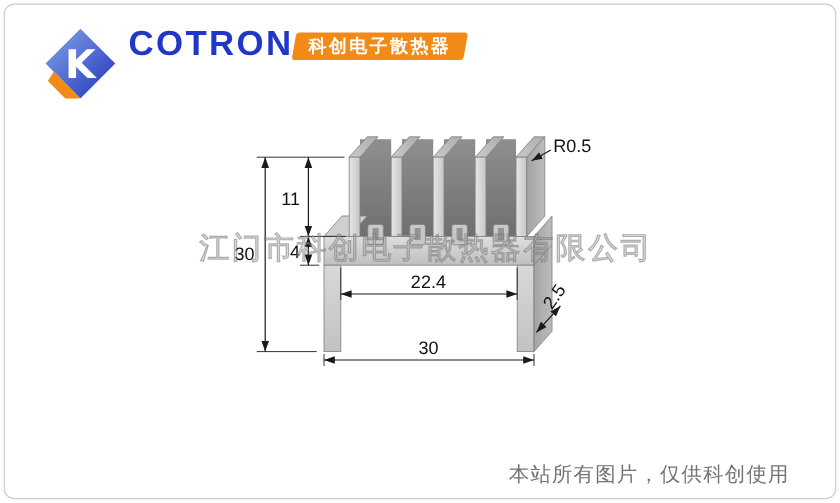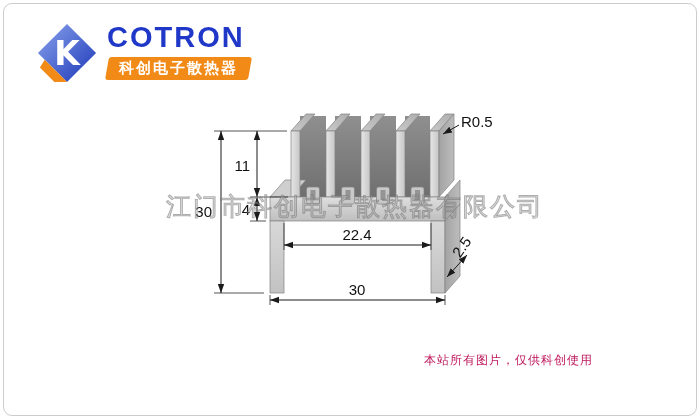--- a/index.html
+++ b/index.html
@@ -2,33 +2,33 @@
 <html><head>
 <meta charset="utf-8">
 <style>
   html,body{margin:0;padding:0;background:#ffffff;}
   .canvas{
     position:relative;width:700px;height:419px;background:#ffffff;
     overflow:hidden;font-family:"Liberation Sans",sans-serif;
   }
   .frame{position:absolute;inset:3px;border:1px solid #cccccc;border-radius:9px;pointer-events:none;}
   .logo{position:absolute;left:36px;top:22px;display:flex;align-items:flex-start;gap:9px;}
-  .logo-text{display:flex;flex-direction:column;}
+  .logo-text{display:flex;flex-direction:row;}
   .brand{font-size:29px;font-weight:bold;color:#2038c8;letter-spacing:2px;line-height:1.05;}
   .tagline-band{margin-top:5px;display:inline-block;background:#f28a17;transform:skewX(-10deg);
     border-radius:3px;padding:2px 12px;align-self:flex-start;}
   .tagline{display:inline-block;transform:skewX(10deg);color:#ffffff;font-size:15px;
     font-weight:bold;letter-spacing:2px;white-space:nowrap;}
   .drawing{position:absolute;left:0;top:0;}
   .watermark{
     position:absolute;left:166px;top:190px;font-size:25px;letter-spacing:2px;white-space:nowrap;
     color:rgba(255,255,255,0.18);-webkit-text-stroke:1px rgba(110,110,110,0.5);
     text-shadow:0 0 0 rgba(120,120,120,0.25);pointer-events:none;
   }
-  .footer-note{position:absolute;left:424px;top:352px;font-size:12px;color:#be185d;
+  .footer-note{position:absolute;left:424px;top:384px;font-size:17px;color:#737373;
     letter-spacing:1px;white-space:nowrap;}
 </style>
 </head>
 <body>
 
 <div class="canvas">
   <div class="frame"></div>
 
   <div class="logo">
     <svg width="62" height="62" viewBox="0 0 64 64">

